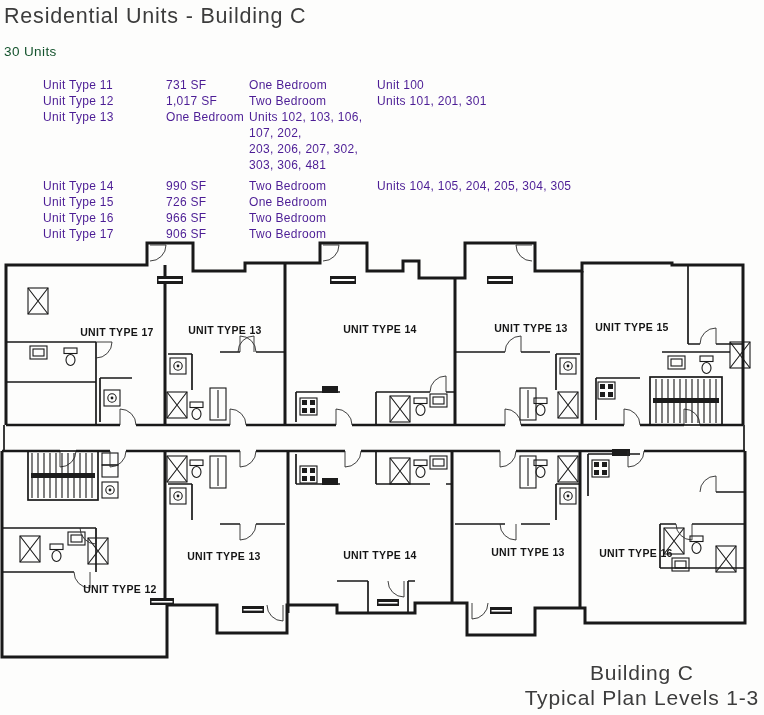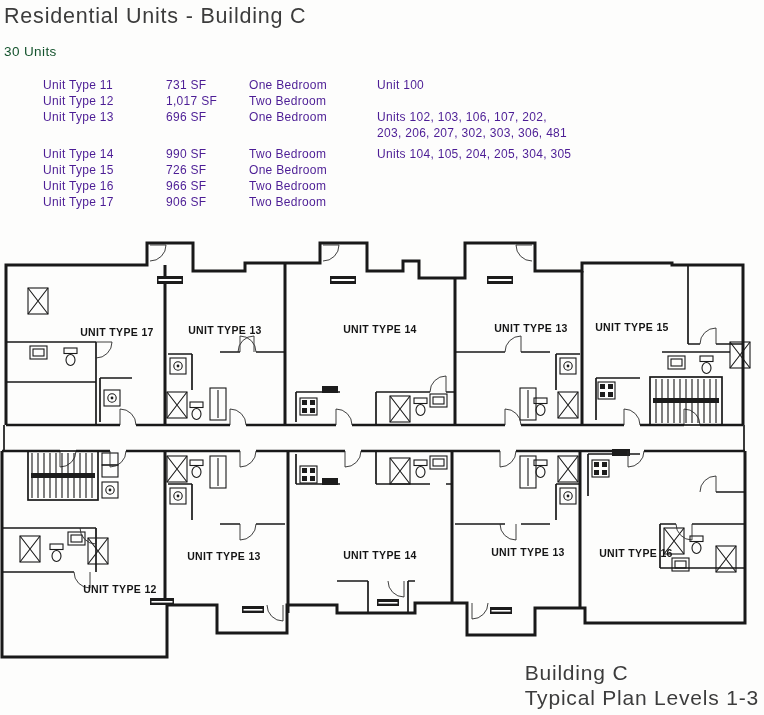--- a/index.html
+++ b/index.html
@@ -18,44 +18,44 @@
   
   .ext{fill:none;stroke:#191919;stroke-width:3;stroke-linejoin:miter;}
   .mid{fill:none;stroke:#191919;stroke-width:2.4;}
   .int{fill:none;stroke:#191919;stroke-width:1.7;}
   .thin{fill:none;stroke:#191919;stroke-width:1.1;}
   .arc{fill:none;stroke:#2a2a2a;stroke-width:.9;}
   .dark{fill:#1c1c1c;stroke:none;}
   .white{fill:#ffffff;stroke:none;}
   .lbl{font-family:"Liberation Sans",sans-serif;font-size:10.5px;font-weight:bold;
        letter-spacing:.35px;fill:#151515;text-anchor:middle;}
-  .footer{position:absolute;right:5px;top:660px;text-align:left;font-size:21px;
+  .footer{position:absolute;right:5px;top:660px;text-align:center;font-size:21px;
           line-height:25px;letter-spacing:.8px;color:#3c3c3c;}
 </style>
 </head>
 <body>
 
 <div class="page-title">Residential Units - Building C</div>
 <div class="subtitle">30 Units</div>
 
 <div class="unit-table">
   <div class="trow">
     <div class="tcell">Unit Type 11</div>
     <div class="tcell">731 SF</div>
     <div class="tcell">One Bedroom</div>
     <div class="tcell units">Unit 100</div>
   </div>
   <div class="trow">
     <div class="tcell">Unit Type 12</div>
     <div class="tcell">1,017 SF</div>
     <div class="tcell">Two Bedroom</div>
+    <div class="tcell units">Units 101, 201, 301</div>
   </div>
   <div class="trow">
     <div class="tcell">Unit Type 13</div>
-    <div class="tcell">696 SF</div>
     <div class="tcell">One Bedroom</div>
     <div class="tcell units">Units 102, 103, 106, 107, 202,
 203, 206, 207, 302, 303, 306, 481</div>
   </div>
   <div class="trow gap">
     <div class="tcell">Unit Type 14</div>
     <div class="tcell">990 SF</div>
     <div class="tcell">Two Bedroom</div>
     <div class="tcell units">Units 104, 105, 204, 205, 304, 305</div>
   </div>

